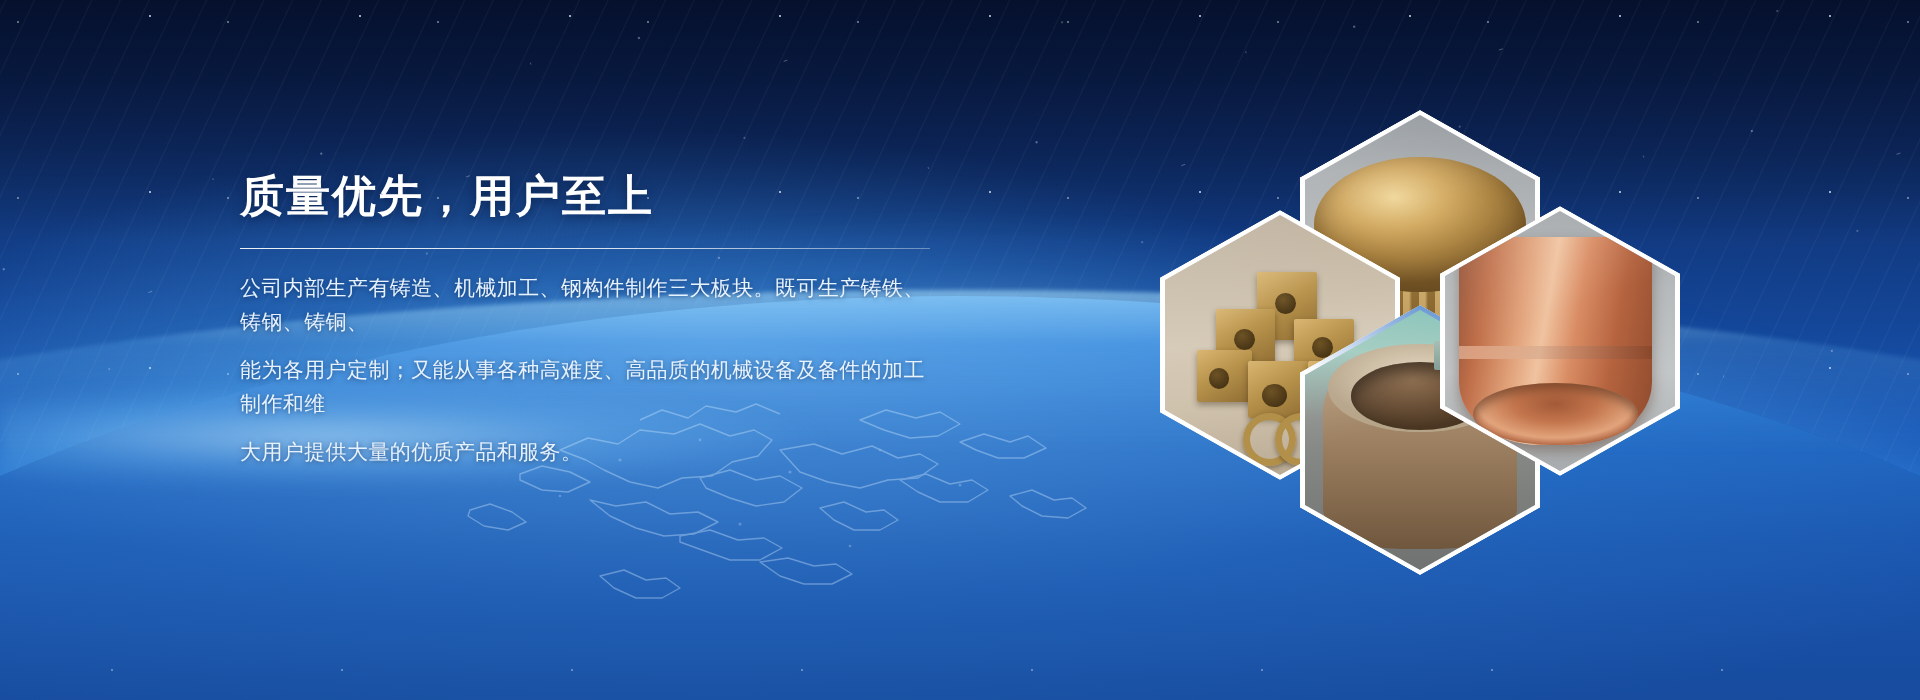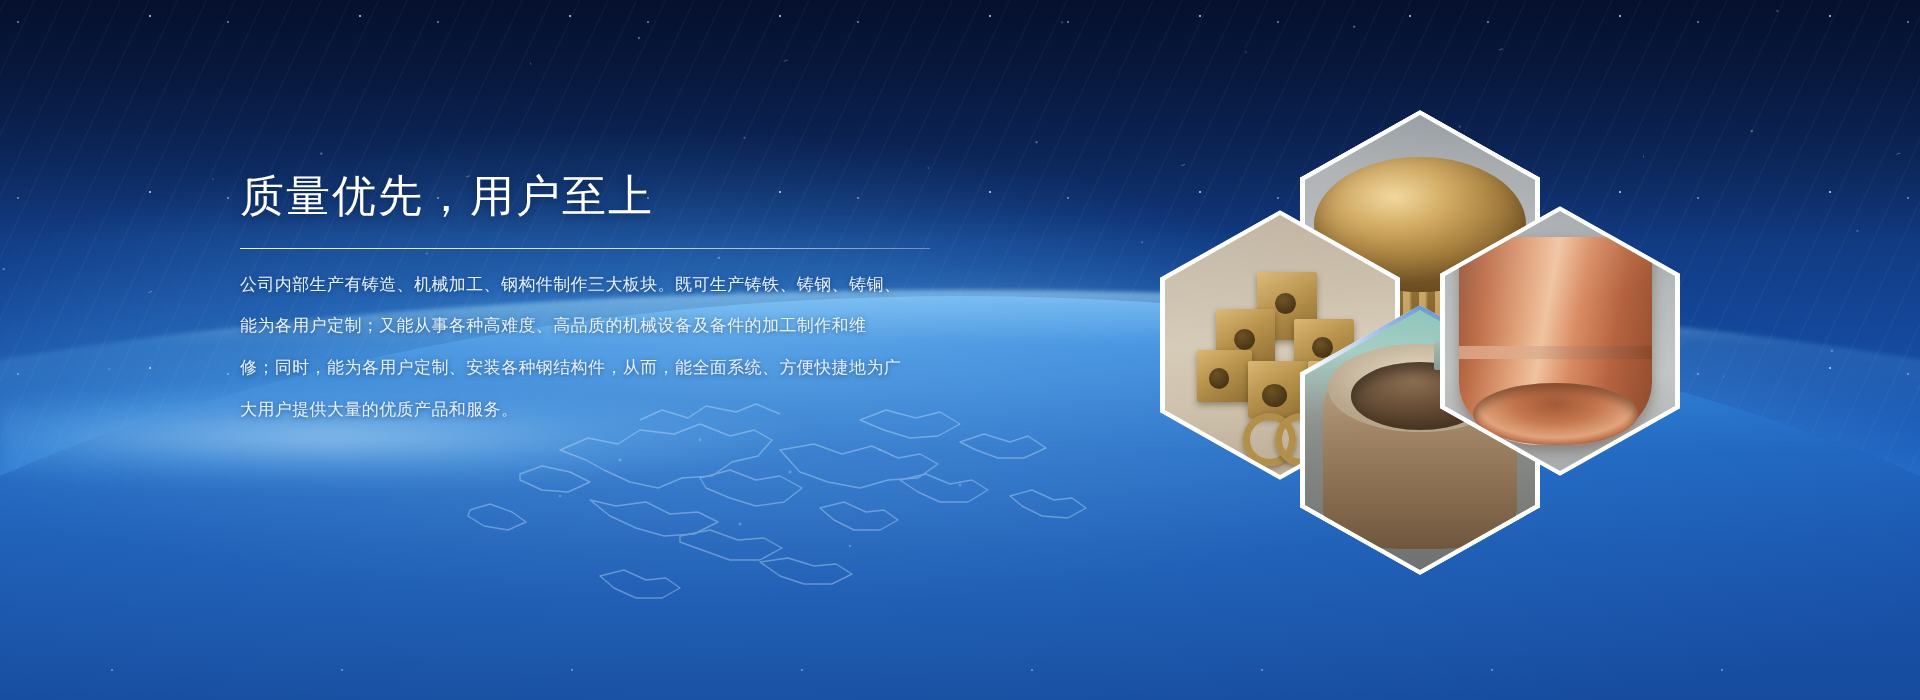--- a/index.html
+++ b/index.html
@@ -87,30 +87,30 @@
   .warm-glow{
     position:absolute;left:700px;top:230px;width:620px;height:210px;
     background:radial-gradient(ellipse 50% 50% at 50% 60%, rgba(255,214,170,.22) 0%, rgba(255,190,150,.09) 42%, rgba(255,180,140,0) 75%);
     filter:blur(14px);
   }
   .map-svg{position:absolute;left:0;top:300px;width:1920px;height:400px;opacity:.5;}
 
   
   .content{position:absolute;left:240px;top:170px;width:700px;}
   .headline{
-    margin:0;font-size:44px;line-height:1.18;font-weight:normal;color:#ffffff;
+    margin:0;font-size:44px;line-height:1.18;font-weight:bold;color:#ffffff;
     letter-spacing:2px;text-shadow:0 2px 10px rgba(3,20,55,.55);
   }
   .divider{
     margin:26px 0 0 0;width:690px;height:1px;border:0;
     background:linear-gradient(90deg,rgba(255,255,255,.92) 0%,rgba(255,255,255,.82) 55%,rgba(255,255,255,.35) 100%);
   }
   .body{margin:22px 0 0 0;width:700px;}
   .body p{
-    margin:0 0 14px 0;font-size:17px;line-height:1.62;color:#e7f2ff;
+    margin:0 0 14px 0;font-size:21px;line-height:1.62;color:#e7f2ff;
     letter-spacing:.4px;text-shadow:0 1px 5px rgba(4,22,58,.5);
   }
   .body p:last-child{margin-bottom:0;}
 
   
   .hexes{position:absolute;left:1140px;top:110px;width:600px;height:440px;}
   .hex{
     position:absolute;
     clip-path:polygon(50% 0%,100% 25%,100% 75%,50% 100%,0% 75%,0% 25%);
   }
@@ -225,21 +225,20 @@
         <circle cx="850" cy="246" r="1.3"></circle>
     </g>
   </svg>
 
   <div class="content">
     <h1 class="headline">质量优先，用户至上</h1>
     <hr class="divider">
     <div class="body">
       <p>公司内部生产有铸造、机械加工、钢构件制作三大板块。既可生产铸铁、铸钢、铸铜、</p>
       <p>能为各用户定制；又能从事各种高难度、高品质的机械设备及备件的加工制作和维</p>
-      <p>修；同时，能为各用户定制、安装各种钢结构件，从而，能全面系统、方便快捷地为广</p>
       <p>大用户提供大量的优质产品和服务。</p>
     </div>
   </div>
 
   <div class="hexes">
 
     <div class="hex" style="left:160px;top:0px;width:240px;height:270px;">
       <div class="frame"></div>
       <div class="accent" style="background:linear-gradient(200deg,#ffffff 0%,#ffffff 62%,#2f6fc4 100%);"></div>
       <div class="photo">

